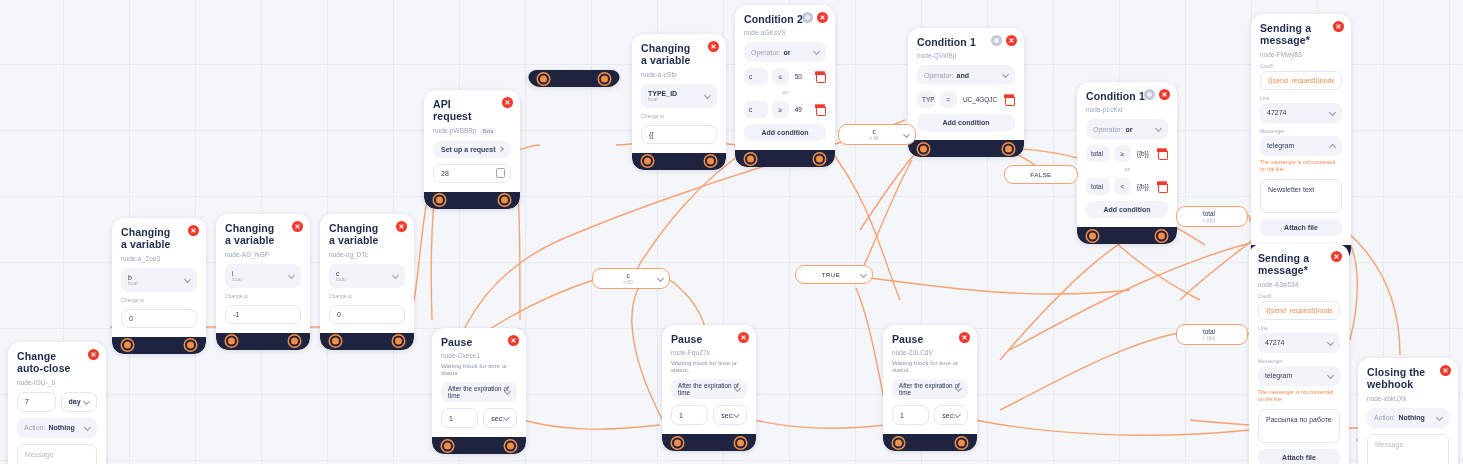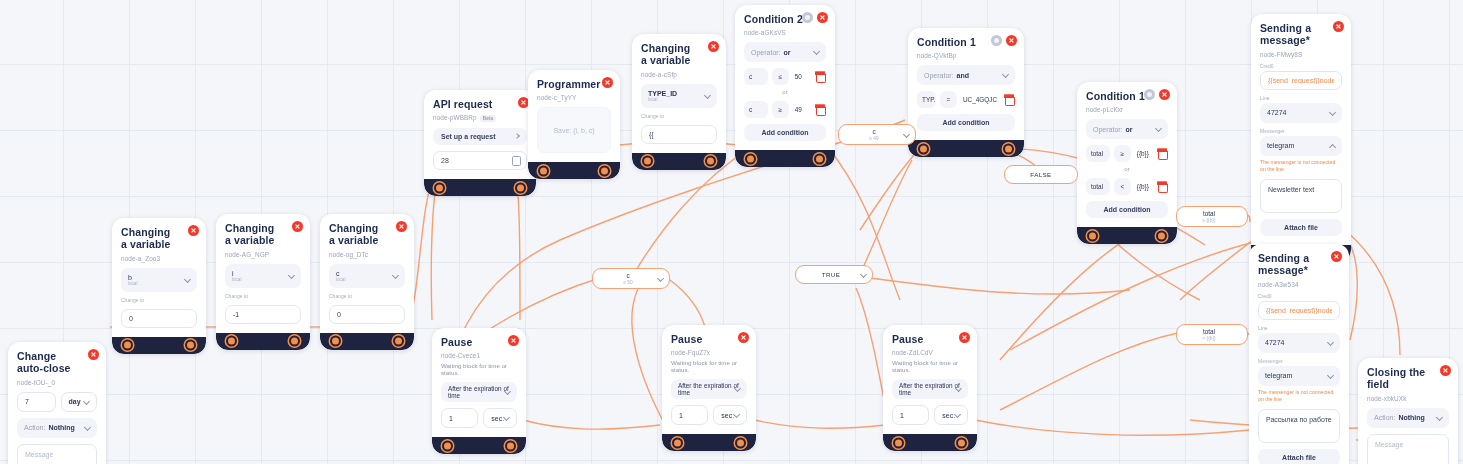--- a/index.html
+++ b/index.html
@@ -334,21 +334,21 @@
       <div class="input-line">
         <span>0</span>
       </div>
     </div>
     <div class="node-footer">
       <div class="port in"></div>
       <div class="port out"></div>
     </div>
   </div>
 
-  <div class="node" style="left:424px; top:90px; width:112px;">
+  <div class="node" style="left:424px; top:90px; width:96px;">
     <div class="node-body">
       <div class="node-title">API request</div>
       <div class="close-btn">✕</div>
       <div class="node-id">
         <span>node-pWBBRp</span><span class="beta">Beta</span>
       </div>
       <div class="btn-row">
         <span>Set up a request</span>
         <span class="chev-r"></span>
       </div>
@@ -357,26 +357,20 @@
         <span class="copy"></span>
       </div>
     </div>
     <div class="node-footer">
       <div class="port in"></div>
       <div class="port out"></div>
     </div>
   </div>
 
   <div class="node" style="left:528px; top:70px; width:92px;">
-    <div class="node-body">
-      <div class="node-title">Programmer</div>
-      <div class="close-btn">✕</div>
-      <div class="node-id">node-c_TyYY</div>
-      <div class="textarea" style="background:#f7f8fb; border-color:#f1f3f8; text-align:center; min-height:46px; display:flex; align-items:center; justify-content:center; color:#b3bac9;">Save: (i, b, c)</div>
-    </div>
     <div class="node-footer">
       <div class="port in"></div>
       <div class="port out"></div>
     </div>
   </div>
 
   <div class="node" style="left:632px; top:34px; width:94px;">
     <div class="node-body">
       <div class="node-title">Changing a variable</div>
       <div class="close-btn">✕</div>
@@ -615,21 +609,21 @@
       </div>
     </div>
     <div class="node-footer">
       <div class="port in"></div>
       <div class="port out"></div>
     </div>
   </div>
 
   <div class="node" style="left:1358px; top:358px; width:100px;">
     <div class="node-body">
-      <div class="node-title">Closing the field</div>
+      <div class="node-title">Closing the webhook</div>
       <div class="close-btn">✕</div>
       <div class="node-id">node-xbkUXk</div>
       <div class="ctl filled">
         <span class="label">Action:</span>
         <span class="val">Nothing</span>
         <span class="caret"></span>
       </div>
       <div class="textarea ph">Message</div>
     </div>
   </div>

